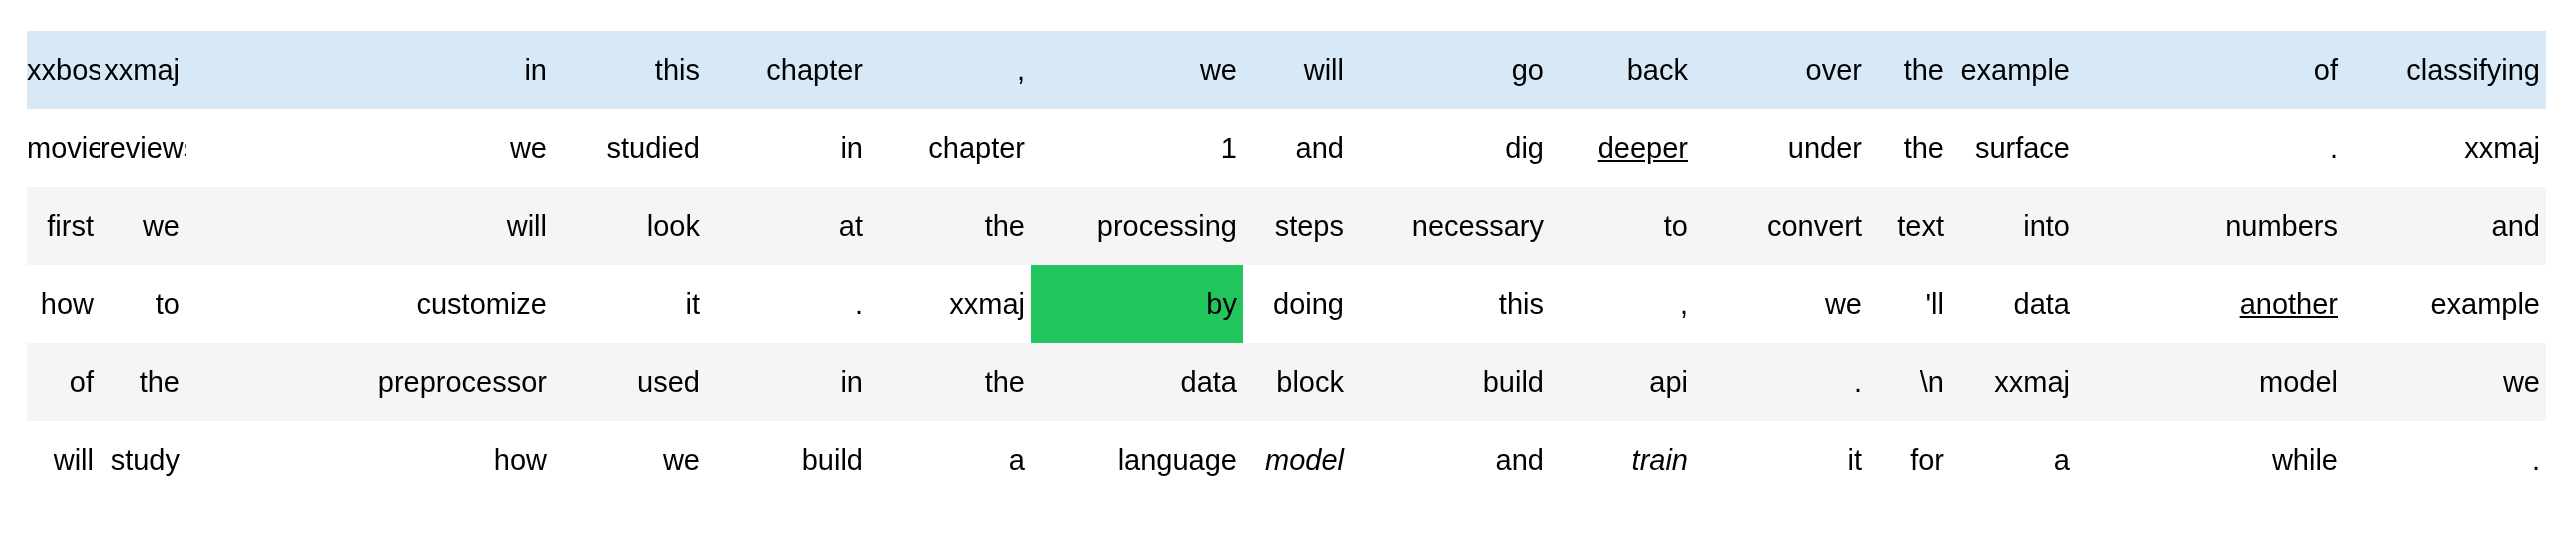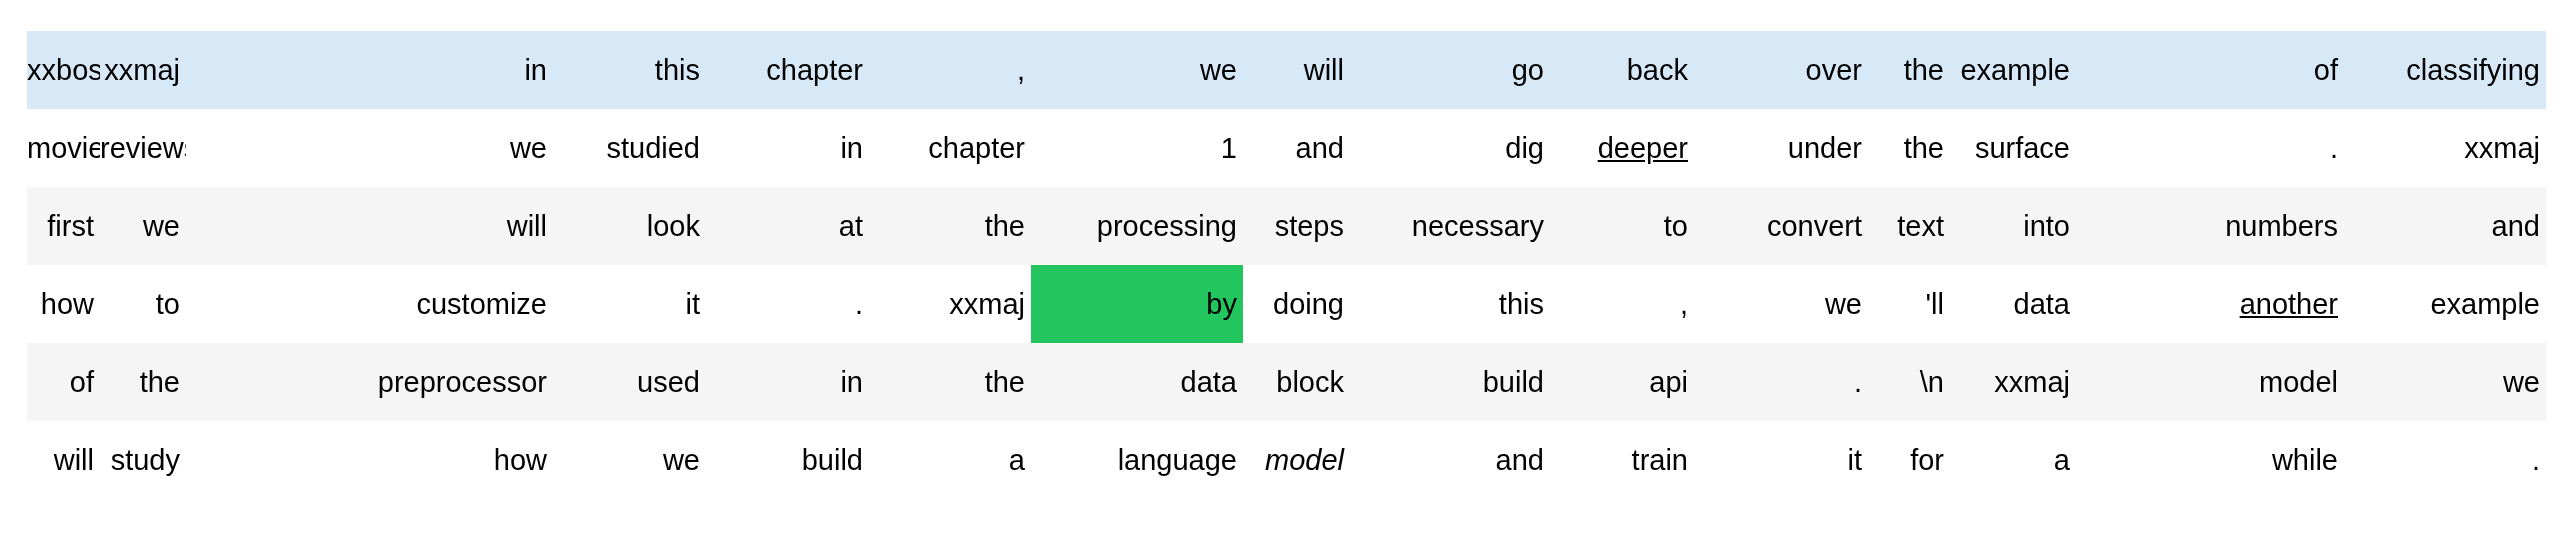--- a/index.html
+++ b/index.html
@@ -147,21 +147,21 @@
       <tr>
         <td style="background: rgb(255, 255, 255); color: rgb(0, 0, 0);">will</td>
         <td style="background: rgb(255, 255, 255); color: rgb(0, 0, 0);">study</td>
         <td style="background: rgb(255, 255, 255); color: rgb(0, 0, 0);">how</td>
         <td style="background: rgb(255, 255, 255); color: rgb(0, 0, 0);">we</td>
         <td style="background: rgb(255, 255, 255); color: rgb(0, 0, 0);">build</td>
         <td style="background: rgb(255, 255, 255); color: rgb(0, 0, 0);">a</td>
         <td style="background: rgb(255, 255, 255); color: rgb(0, 0, 0);">language</td>
         <td style="background: rgb(255, 255, 255); color: rgb(0, 0, 0); font-style: italic;">model</td>
         <td style="background: rgb(255, 255, 255); color: rgb(0, 0, 0);">and</td>
-        <td style="background: rgb(255, 255, 255); color: rgb(0, 0, 0);">train</td>
+        <td style="background: rgb(255, 255, 255); color: rgb(0, 0, 0); font-style: italic;">train</td>
         <td style="background: rgb(255, 255, 255); color: rgb(0, 0, 0);">it</td>
         <td style="background: rgb(255, 255, 255); color: rgb(0, 0, 0);">for</td>
         <td style="background: rgb(255, 255, 255); color: rgb(0, 0, 0);">a</td>
         <td style="background: rgb(255, 255, 255); color: rgb(0, 0, 0);">while</td>
         <td style="background: rgb(255, 255, 255); color: rgb(0, 0, 0);">.</td>
       </tr>
     </tbody>
 </table>
 
 </body></html>

